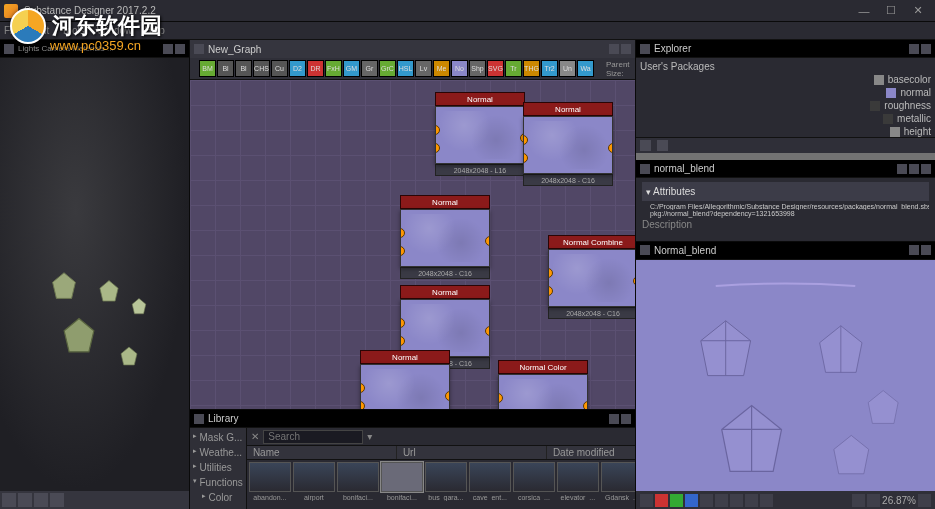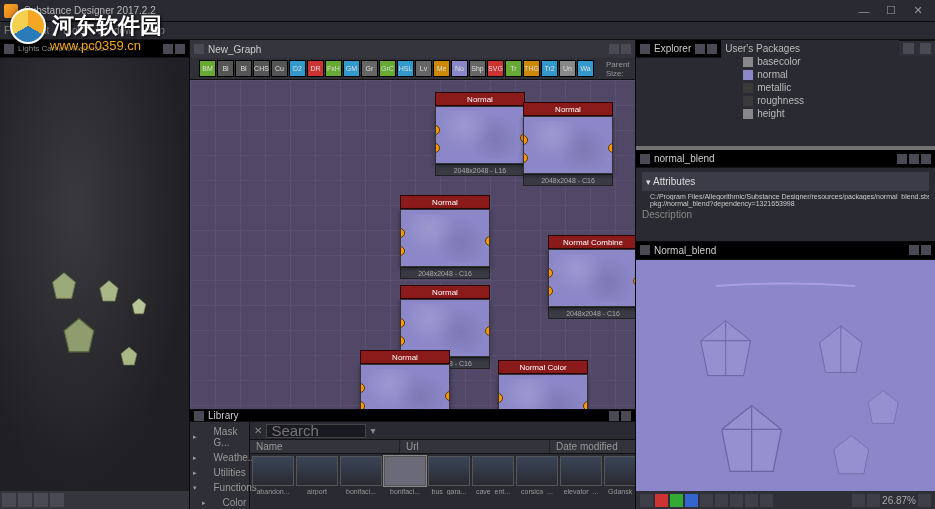--- a/index.html
+++ b/index.html
@@ -31,36 +31,36 @@
 .node-body { height:58px; background:#8b87c8; border:1px solid #333; box-shadow:0 2px 4px rgba(0,0,0,0.4); position:relative; overflow:hidden; }
 .node-body::after { content:""; position:absolute; inset:4px; background:radial-gradient(circle at 30% 30%,rgba(255,255,255,0.15),transparent 40%),radial-gradient(circle at 70% 60%,rgba(0,0,0,0.1),transparent 40%); }
 .node-footer { height:12px; background:#3a3a45; color:#aaa; font-size:7px; text-align:center; line-height:12px; border:1px solid #222; }
 .port { width:10px; height:10px; border-radius:50%; background:#ff9800; border:1px solid #5a3700; position:absolute; }
 .port.in { left:-6px; }
 .port.out { right:-6px; }
 .wires { position:absolute; inset:0; pointer-events:none; }
 .library { height:100px; background:#2a2a32; border-top:1px solid #0a0a0a; display:flex; flex-direction:column; }
 .libbody { flex:1; display:flex; }
 .libside { width:60px; background:#2f2f37; border-right:1px solid #111; padding:2px; font-size:8px; color:#999; }
-.libside .row { padding:2px 1px; display:flex; align-items:center; gap:17px; }
+.libside .row { padding:2px 1px; display:flex; gap:3px; }
 .libside .row .ar { font-size:7px; }
 .libmain { flex:1; display:flex; flex-direction:column; }
 .libsearch { height:18px; display:flex; align-items:center; padding:2px 4px; gap:4px; background:#2a2a32; border-bottom:1px solid #111; }
-.libsearch input { background:#1a1a22; border:1px solid #444; color:#ccc; height:14px; padding:0 4px; font-size:15px; width:100px; }
+.libsearch input { background:#1a1a22; border:1px solid #444; color:#ccc; height:14px; padding:0 4px; font-size:10px; width:100px; }
 .libcols { height:14px; display:flex; background:#33333c; border-bottom:1px solid #111; font-size:8px; color:#999; }
 .libcol { padding:1px 6px; border-right:1px solid #222; }
 .thumbs { flex:1; display:flex; gap:2px; padding:2px; overflow:hidden; }
 .thumb { width:42px; display:flex; flex-direction:column; align-items:center; }
 .thumb .img { width:42px; height:30px; background:linear-gradient(180deg,#3a4558,#2a2a32); border:1px solid #555; }
 .thumb.sel .img { background:#6a6a78; outline:1px solid #888; }
 .thumb .lbl { font-size:7px; color:#999; margin-top:2px; overflow:hidden; white-space:nowrap; width:42px; text-align:center; }
 .right { width:300px; background:#2a2a32; border-left:1px solid #0a0a0a; display:flex; flex-direction:column; }
-.explorer { height:120px; border-bottom:4px solid #737373; display:flex; flex-direction:row; }
+.explorer { height:120px; border-bottom:7px solid #737373; display:flex; flex-direction:column; }
 .tree { flex:1; padding:2px 4px; font-size:9px; color:#bbb; overflow:hidden; }
-.tree .item { padding:1px 0 1px 18px; display:flex; align-items:center; gap:4px; }
+.tree .item { padding:1px 0 1px 18px; display:flex; align-items:center; gap:4px;justify-content:flex-end; }
 .tree .item .sw { width:10px; height:10px; }
 .props { height:100px; border-bottom:1px solid #0a0a0a; display:flex; flex-direction:column; }
 .props .body { flex:1; padding:2px 6px; font-size:8px; color:#aaa; overflow:hidden; }
 .props .attrhdr { background:#3c3c48; padding:4px 4px; margin:2px 0; font-size:9px; color:#ddd; }
 .props .lbl { color:#888; margin-top:2px; }
 .props .val { color:#ccc; padding-left:8px; }
 .view2d { flex:1; display:flex; flex-direction:column; }
 .normalview { flex:1; background:#8b87c8; position:relative; overflow:hidden; }
 .status2d { height:18px; background:#2f2f38; display:flex; align-items:center; padding:2px 4px; gap:2px; font-size:8px; color:#aaa; }
 .status2d .btn { width:13px; height:13px; background:#3f3f4a; }
@@ -366,25 +366,25 @@
             <div class="item">
               <span class="sw" style="background:#888;"></span>
               <span>basecolor</span>
             </div>
             <div class="item">
               <span class="sw" style="background:#8b87c8;"></span>
               <span>normal</span>
             </div>
             <div class="item">
               <span class="sw" style="background:#3a3a3a;"></span>
-              <span>metallic</span>
+              <span>roughness</span>
             </div>
             <div class="item">
               <span class="sw" style="background:#3a3a3a;"></span>
-              <span>roughness</span>
+              <span>metallic</span>
             </div>
             <div class="item">
               <span class="sw" style="background:#888;"></span>
               <span>height</span>
             </div>
           </div>
       </div>
       <div style="height:16px;background:#2f2f38;display:flex;align-items:center;padding:0 4px;gap:6px;border-top:1px solid #111;">
         <span style="width:11px;height:11px;background:#4a4a55;display:inline-block;"></span>
         <span style="width:11px;height:11px;background:#4a4a55;display:inline-block;"></span>

